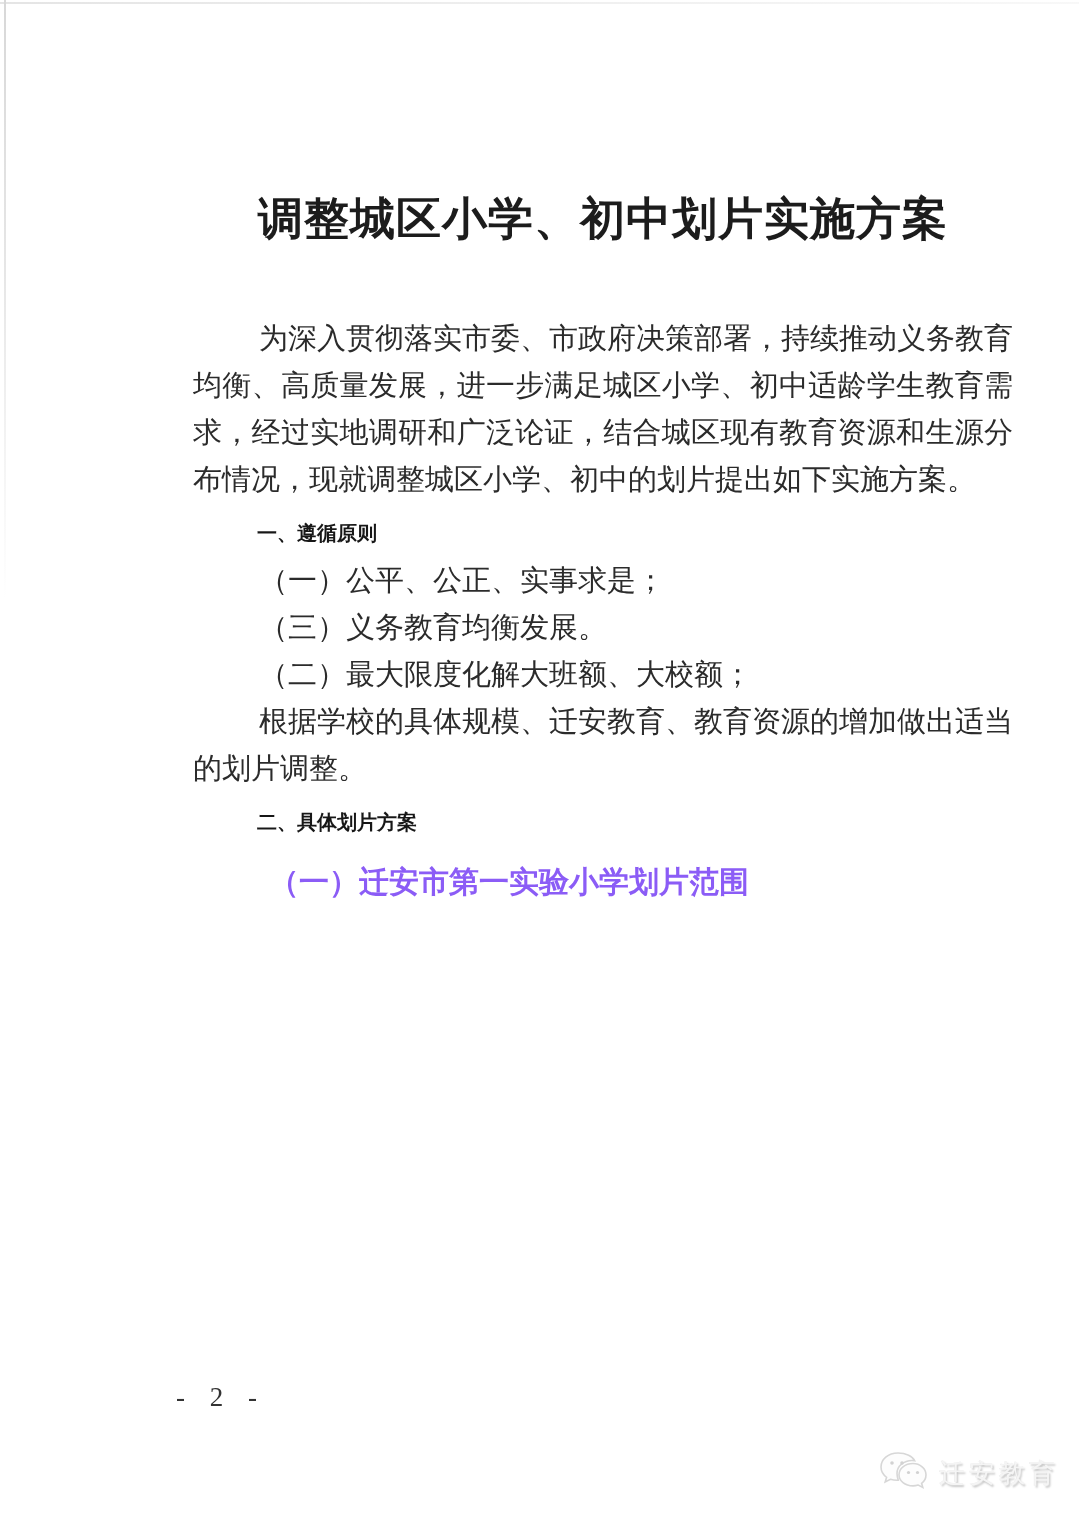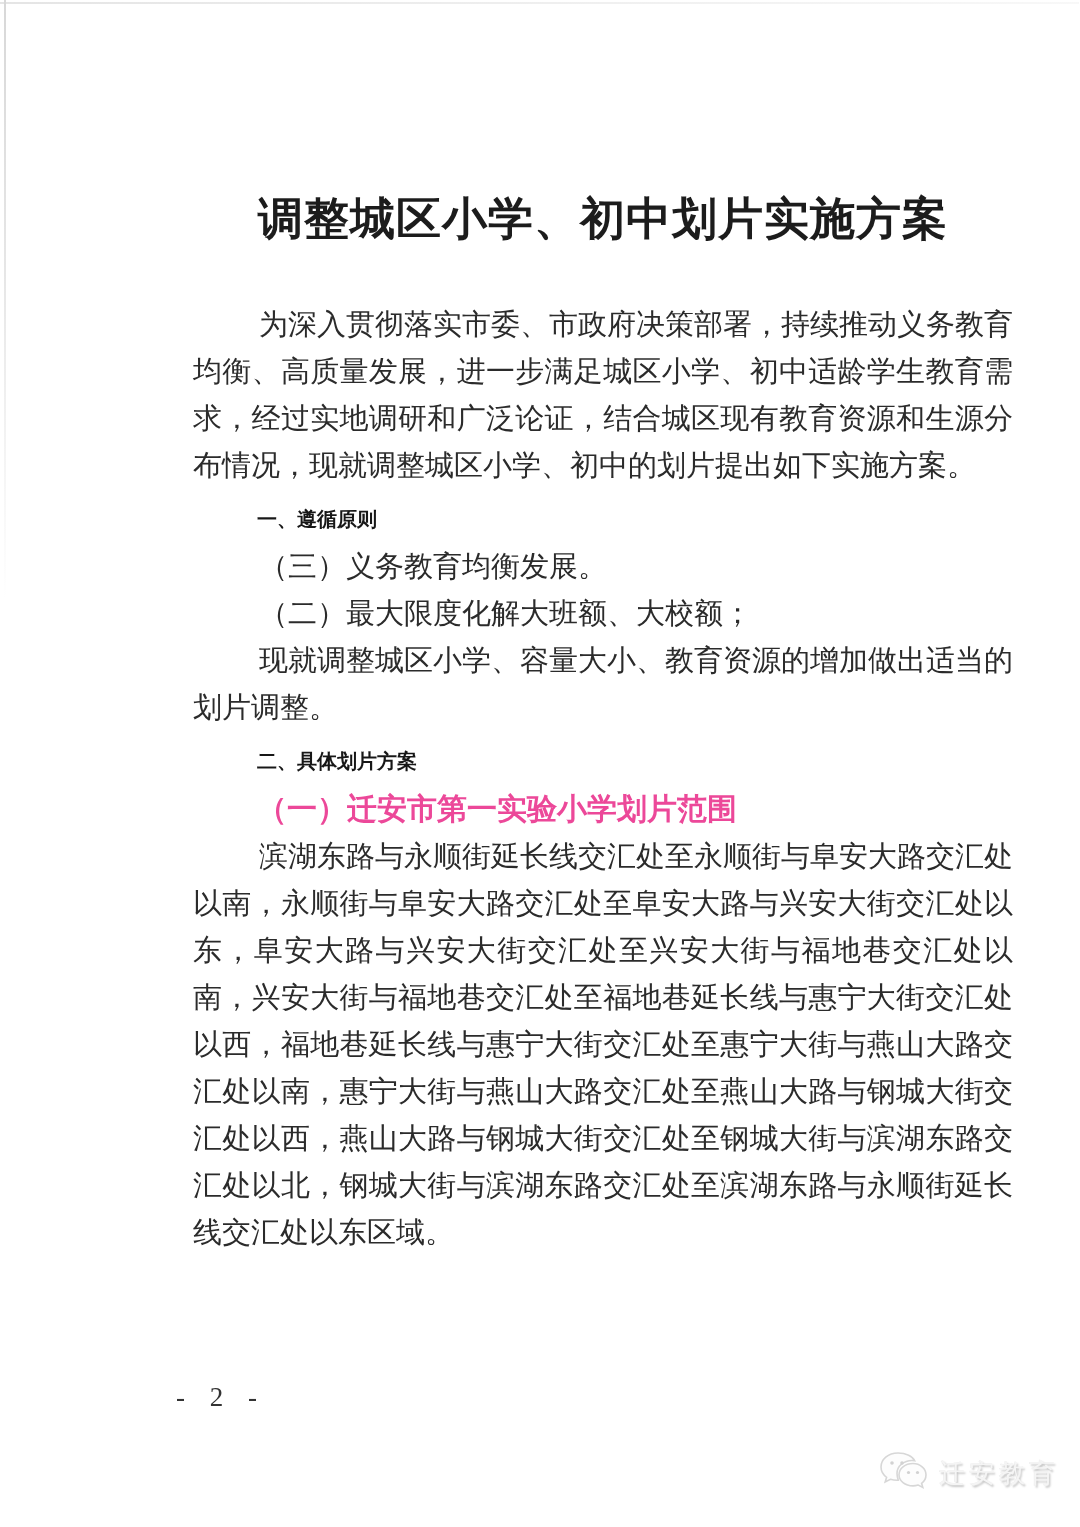--- a/index.html
+++ b/index.html
@@ -39,37 +39,37 @@
     color: #1c1c1c;
   }
   .para {
     margin: 0;
     font-size: 29px;
     line-height: 47px;
     text-align: justify;
     text-indent: 66px;
     color: #2b2b2b;
   }
-  .para.first { margin-top: 53px; }
+  .para.first { margin-top: 67px; }
   .heading-bold {
     margin: 6px 0 0 0;
     font-family: "Liberation Sans", "DejaVu Sans", sans-serif;
     font-size: 20px;
     line-height: 48px;
     font-weight: 700;
     text-indent: 64px;
     color: #171717;
   }
   .subheading {
-    margin: 0;
+    margin: 12px;
     font-size: 30px;
     line-height: 48px;
     font-weight: 600;
     text-indent: 64px;
-    color: #ec4899;
+    color: #8b5cf6;
   }
   .page-number {
     position: absolute;
     left: 176px;
     top: 1382px;
     font-size: 27px;
     letter-spacing: 9px;
     color: #333333;
   }
   .watermark {
@@ -98,30 +98,30 @@
   <div class="scan-edge-top"></div>
   <div class="scan-edge-left"></div>
 
   <div class="content">
     <h1 class="doc-title">调整城区小学、初中划片实施方案</h1>
 
     <p class="para first">为深入贯彻落实市委、市政府决策部署，持续推动义务教育均衡、高质量发展，进一步满足城区小学、初中适龄学生教育需求，经过实地调研和广泛论证，结合城区现有教育资源和生源分布情况，现就调整城区小学、初中的划片提出如下实施方案。</p>
 
     <p class="heading-bold">一、遵循原则</p>
 
+    <p class="para">（一）公平、公正、实事求是；</p>
     <p class="para">（三）义务教育均衡发展。</p>
     <p class="para">（二）最大限度化解大班额、大校额；</p>
 
-    <p class="para">现就调整城区小学、容量大小、教育资源的增加做出适当的划片调整。</p>
+    <p class="para">根据学校的具体规模、迁安教育、教育资源的增加做出适当的划片调整。</p>
 
     <p class="heading-bold">二、具体划片方案</p>
 
     <p class="subheading">（一）迁安市第一实验小学划片范围</p>
 
-    <p class="para">滨湖东路与永顺街延长线交汇处至永顺街与阜安大路交汇处以南，永顺街与阜安大路交汇处至阜安大路与兴安大街交汇处以东，阜安大路与兴安大街交汇处至兴安大街与福地巷交汇处以南，兴安大街与福地巷交汇处至福地巷延长线与惠宁大街交汇处以西，福地巷延长线与惠宁大街交汇处至惠宁大街与燕山大路交汇处以南，惠宁大街与燕山大路交汇处至燕山大路与钢城大街交汇处以西，燕山大路与钢城大街交汇处至钢城大街与滨湖东路交汇处以北，钢城大街与滨湖东路交汇处至滨湖东路与永顺街延长线交汇处以东区域。</p>
   </div>
 
   <div class="page-number">- 2 -</div>
 
   <div class="watermark">
     <svg class="watermark-icon" width="52" height="46" viewBox="0 0 52 46">
       <g fill="#fdfdfd" stroke="#d7d7d7" stroke-width="1.6">
         <path d="M20 3 C10 3 3 9.5 3 17 c0 4.2 2.2 7.8 5.6 10.3 l-1.4 4.6 5.2-2.6 c2 .6 4.3 1 6.6 1 .4 0 .9 0 1.3-.1 C19.6 28 19 25.8 19 23.5 19 16 26 10.5 34 10.5 c.9 0 1.8.1 2.7.2 C34.8 6.2 28 3 20 3 Z"></path>
         <path d="M35 13.5 c-8 0-14 5-14 11.2 0 6.2 6 11.2 14 11.2 1.8 0 3.6-.3 5.2-.8 l4.6 2.3 -1.2-4.1 c2.8-2 4.4-5 4.4-8.6 0-6.2-6-11.2-13-11.2 Z"></path>
       </g>

